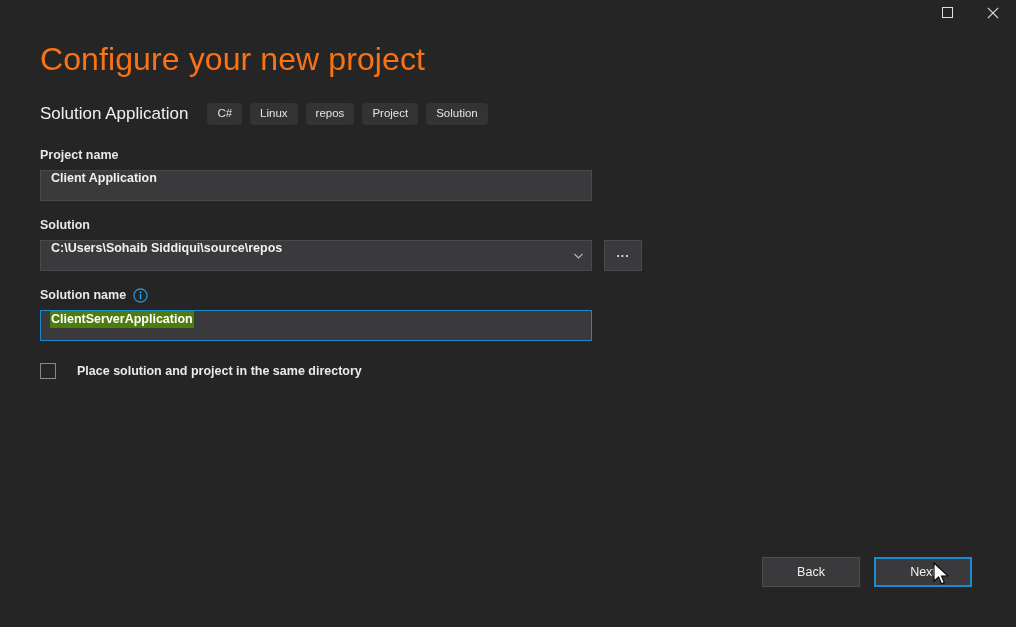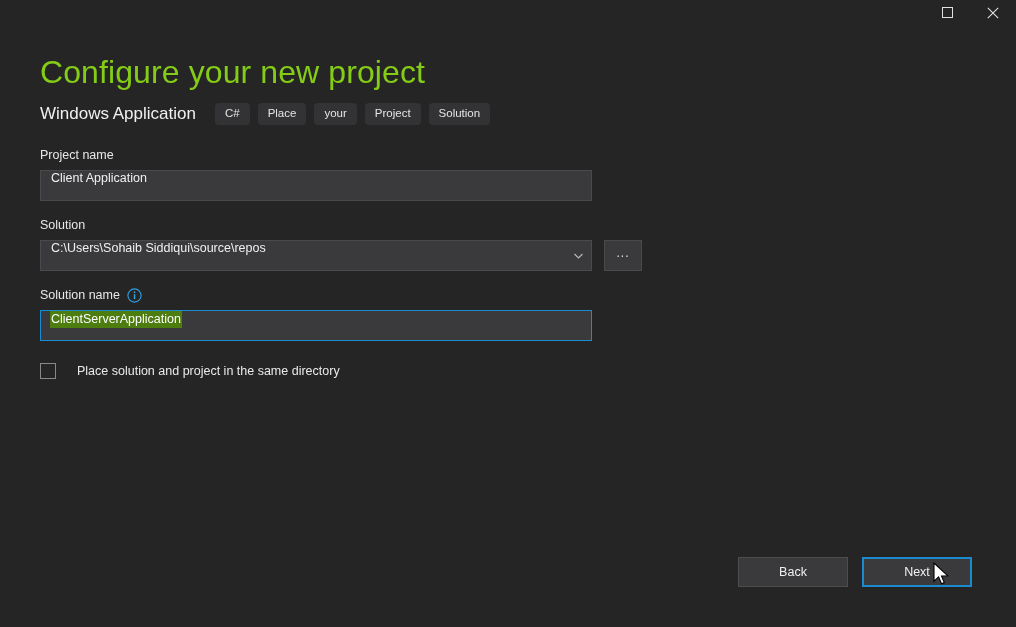--- a/index.html
+++ b/index.html
@@ -33,25 +33,25 @@
     align-items: center;
     justify-content: center;
     cursor: default;
   }
   .win-btn svg { display: block; }
 
   
   .page-title {
     position: absolute;
     left: 40px;
-    top: 49px;
+    top: 36px;
     font-size: 32px;
     font-weight: 400;
     letter-spacing: .1px;
-    color: #84cc16;
+    color: #f97316;
     line-height: 46px;
     white-space: nowrap;
   }
   .subtitle-row {
     position: absolute;
     left: 40px;
     top: 103px;
     display: flex;
     align-items: center;
     gap: 0;
@@ -74,20 +74,21 @@
     white-space: nowrap;
     line-height: 13px;
   }
 
   
   .form {
     position: absolute;
     left: 40px;
     top: 147px;
     width: 620px;
+    font-weight: bold;
   }
   .field-label {
     font-size: 12.5px;
     color: #e8e8e8;
     margin-bottom: 7px;
     display: flex;
     align-items: center;
     gap: 7px;
     line-height: 16px;
   }
@@ -185,21 +186,21 @@
   .footer {
     position: absolute;
     right: 44px;
     bottom: 40px;
     display: flex;
     gap: 14px;
     align-items: center;
   }
   .btn {
     box-sizing: border-box;
-    width: 110px;
+    width: 98px;
     height: 30px;
     background: #3a3a3c;
     border: 1px solid #4d4d50;
     color: #f0f0f0;
     font-size: 12.5px;
     font-family: "Liberation Sans", sans-serif;
     display: flex;
     align-items: center;
     justify-content: center;
     cursor: default;
@@ -231,24 +232,24 @@
     <svg width="12" height="12" viewBox="0 0 12 12">
       <line x1="0.8" y1="0.8" x2="11.2" y2="11.2" stroke="#e0e0e0" stroke-width="1.1"></line>
       <line x1="11.2" y1="0.8" x2="0.8" y2="11.2" stroke="#e0e0e0" stroke-width="1.1"></line>
     </svg>
   </div>
 </div>
 
 <div class="page-title">Configure your new project</div>
 
 <div class="subtitle-row">
-  <span class="template-name">Windows Application</span>
+  <span class="template-name">Solution Application</span>
   <span class="tag">C#</span>
-  <span class="tag">Place</span>
-  <span class="tag">your</span>
+  <span class="tag">Linux</span>
+  <span class="tag">repos</span>
   <span class="tag">Project</span>
   <span class="tag">Solution</span>
 </div>
 
 <div class="form">
 
   <div class="field-group">
     <div class="field-label">Project name</div>
     <div class="input-box">
       <span>Client Application</span>

